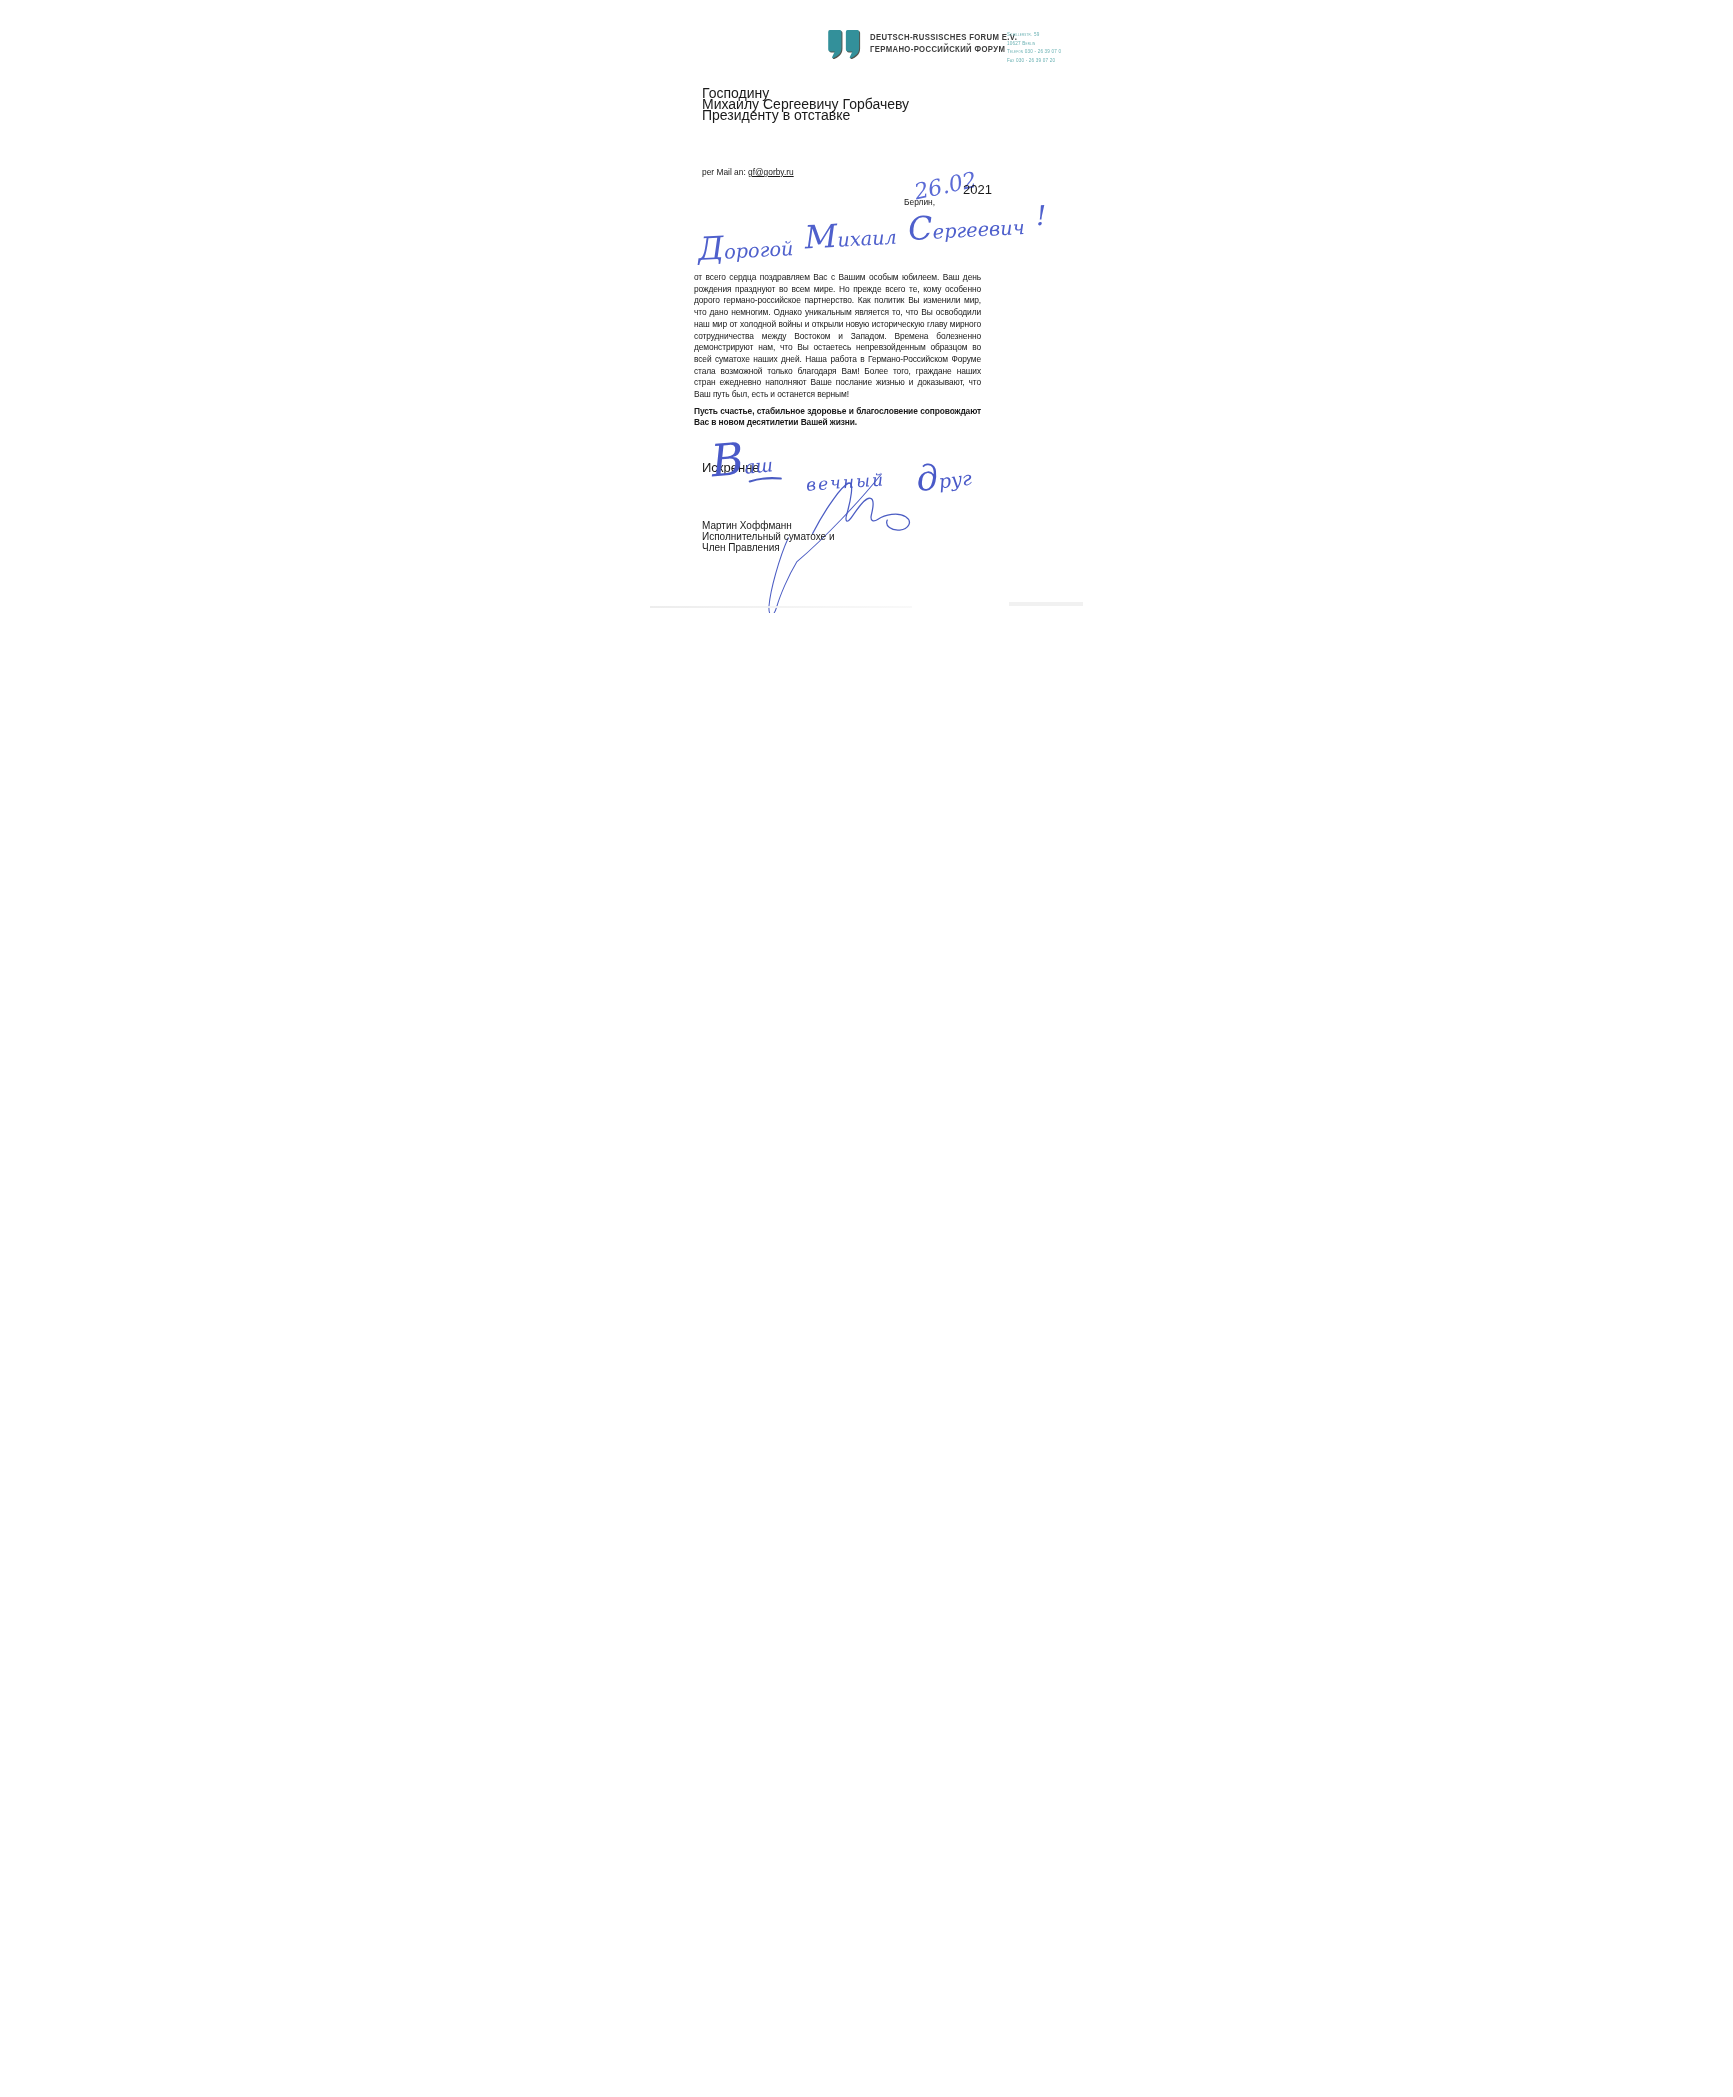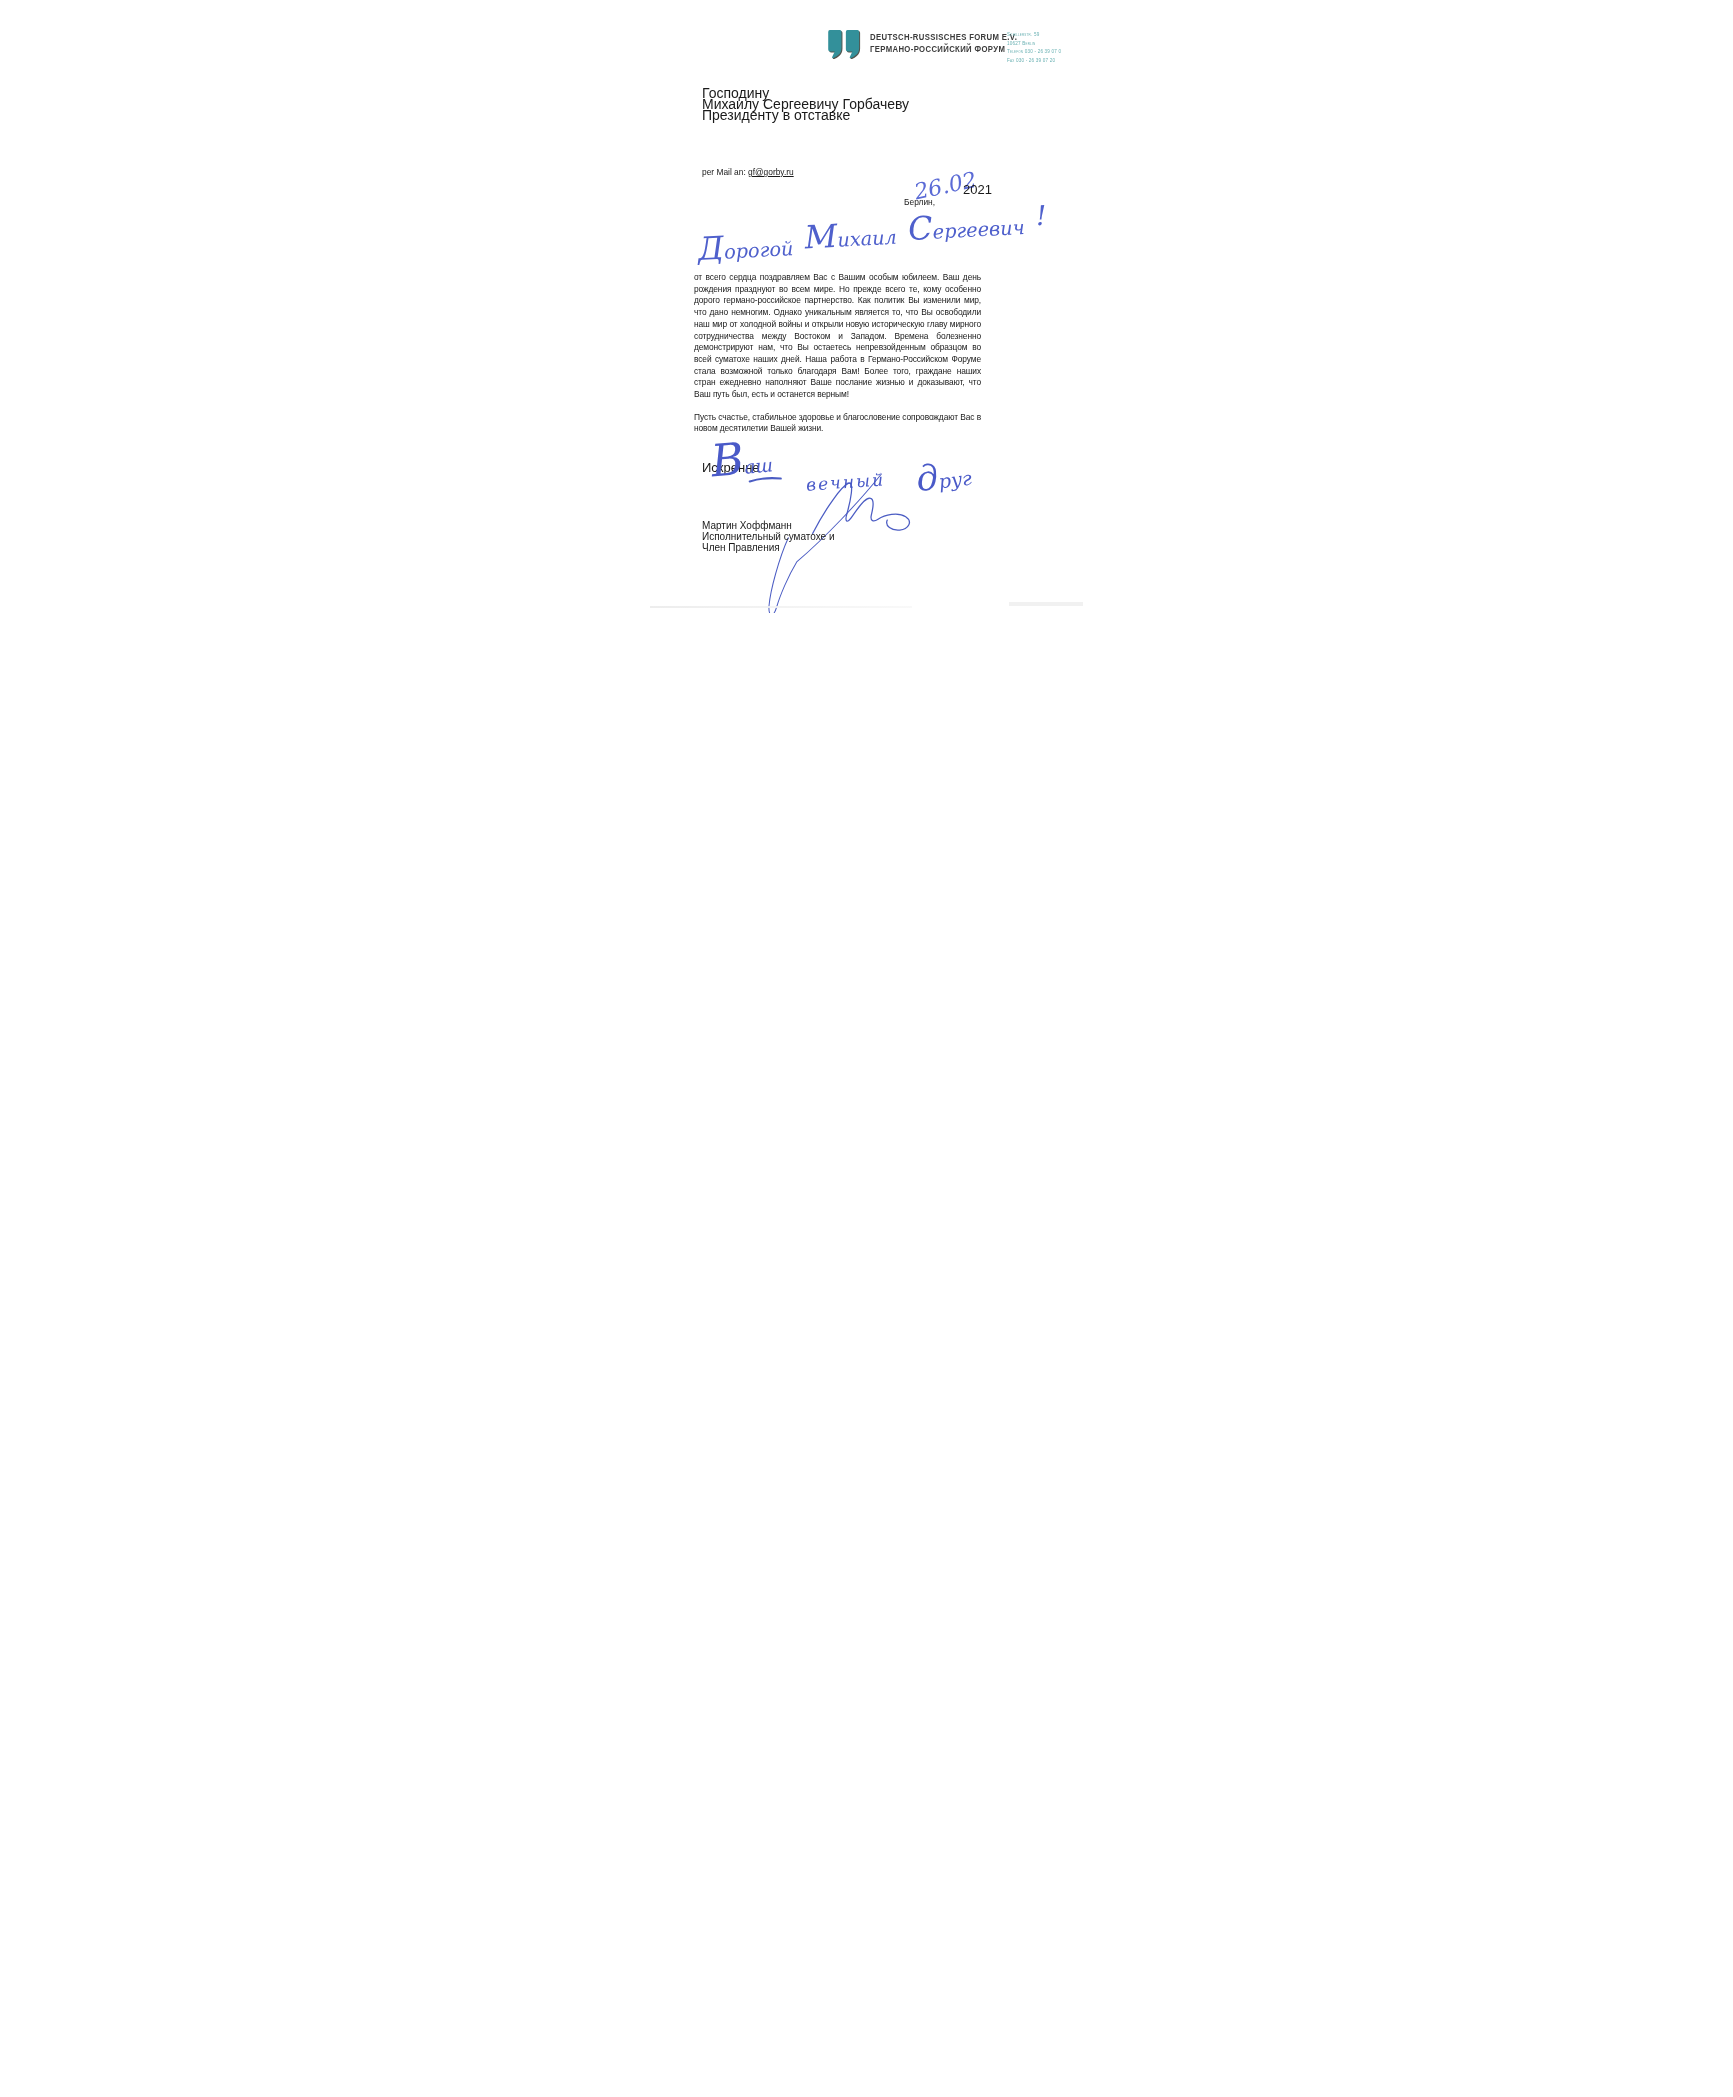--- a/index.html
+++ b/index.html
@@ -30,21 +30,21 @@
   .permail   { left:52px; top:167px; font-size:8.4px; }
   .permail .email { text-decoration:underline; text-underline-offset:1.3px;text-align:right; }
   .date-city { left:222px; top:197px; font-size:8.4px;padding-left:32px; }
   .date-year { left:313px; top:182px; font-size:13px; }
 
   .body-text { left:44px; top:272px; width:287px; }
   .body-text p {
     margin:0; font-size:8.4px; line-height:11.7px; letter-spacing:-0.1px;
     text-align:justify; color:#191919;
   }
-  .body-text p + p { margin-top:11px; }
+  .body-text p + p { margin-top:5px;font-weight:bold; }
 
   .sincerely { left:52px; top:460px; font-size:13px; }
   .signer { left:52px; top:520px; font-size:10px; line-height:11px; }
 
   
   .hw {
     font-family:"DejaVu Serif", serif; font-style:italic;
     color:#4a5ac8; white-space:nowrap;
   }
   .hw-date {

